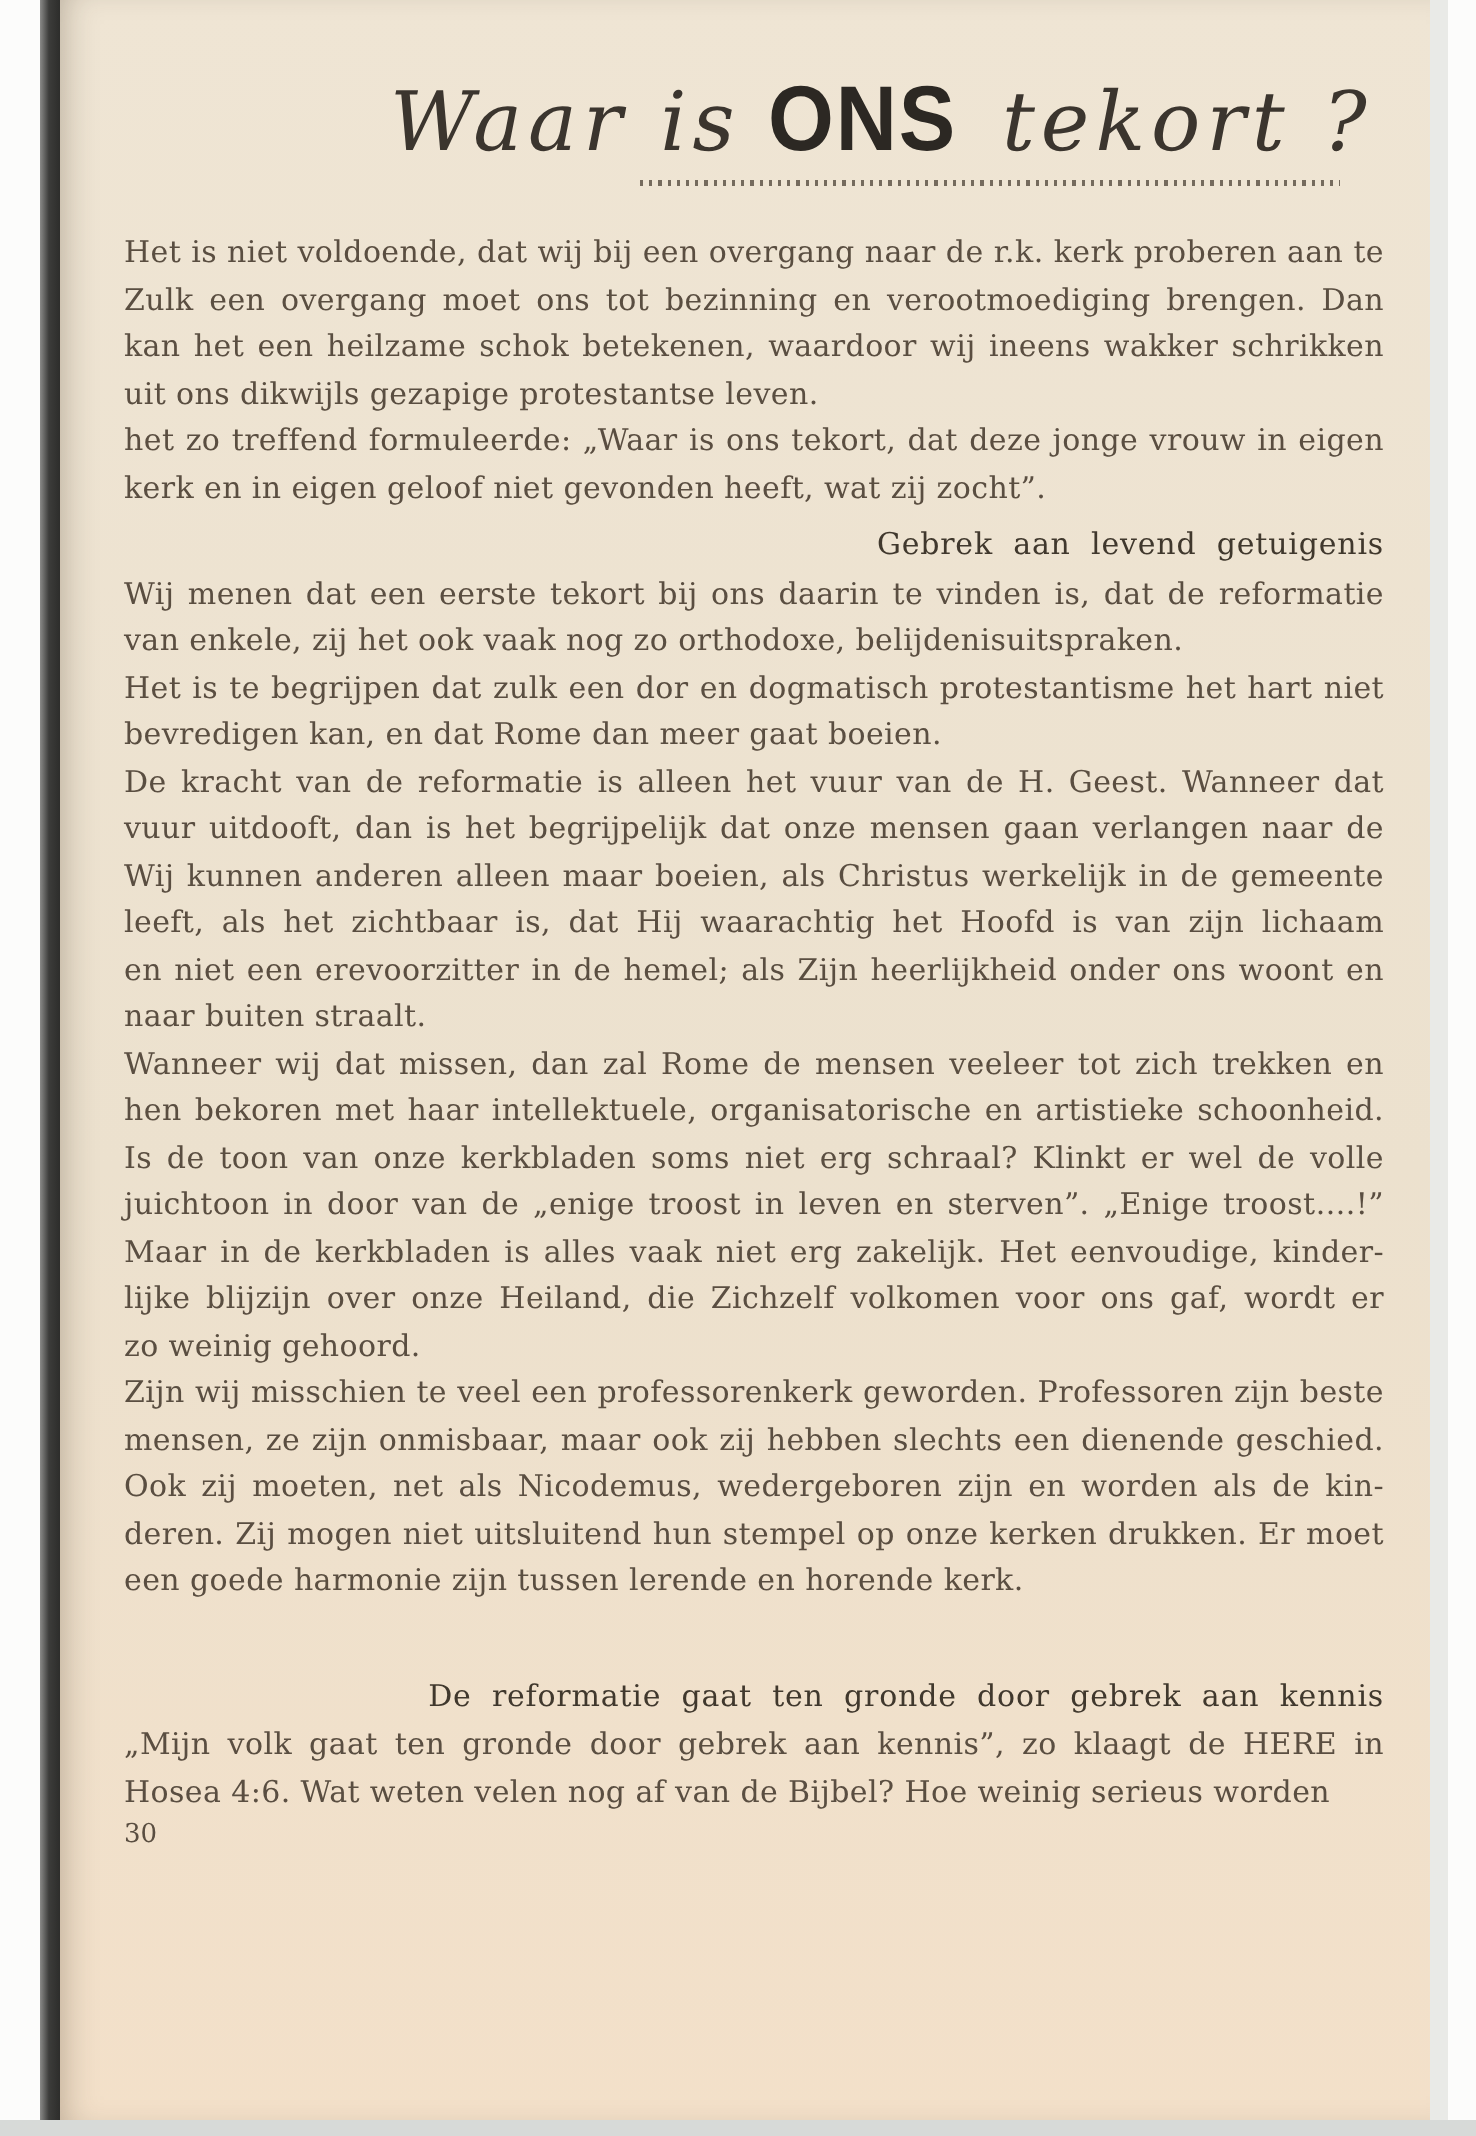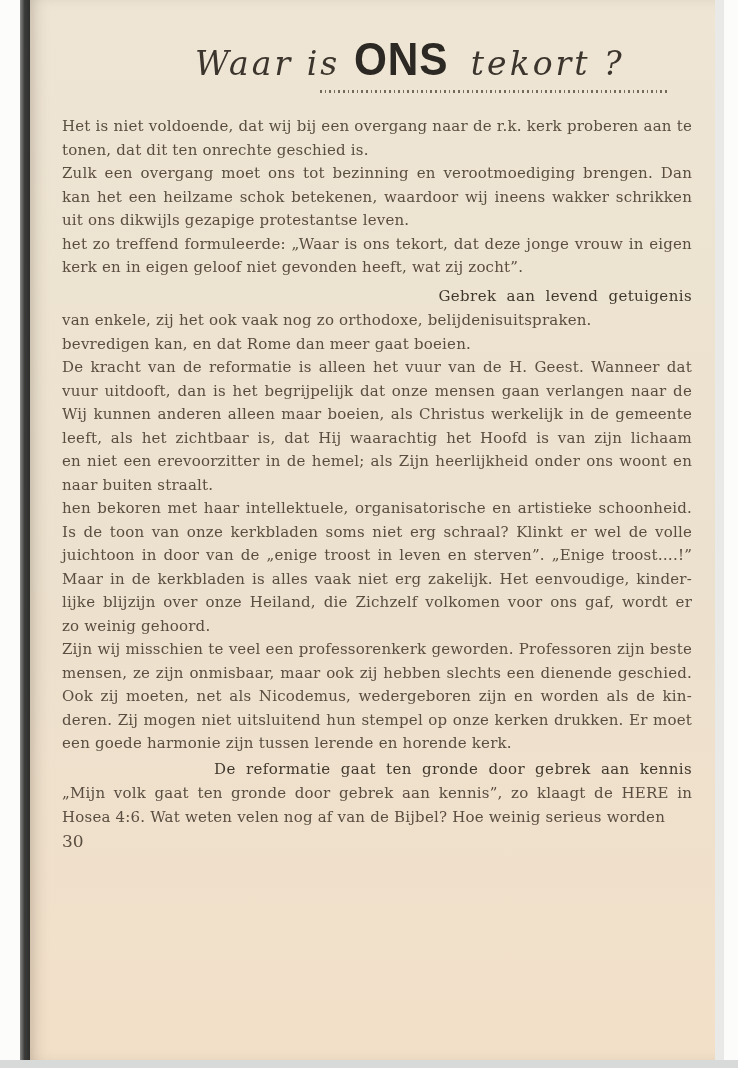--- a/index.html
+++ b/index.html
@@ -35,21 +35,21 @@
   }
   .title-row {
     margin-top: 32px;
     margin-left: 133px;
     display: flex; align-items: baseline; gap: 14px;
     white-space: nowrap;
   }
   .title-script {
     font-family: "DejaVu Serif", serif;
     font-style: italic;
-    font-size: 33px;
+    font-size: 41px;
     letter-spacing: 3px;
     color: #3b352e;
   }
   .title-ons {
     font-family: "Liberation Sans", sans-serif;
     font-weight: 700;
     font-size: 46px;
     letter-spacing: 1px;
     color: #2c2823;
     display: inline-block;
@@ -77,24 +77,24 @@
   }
   .line.last { text-align-last: left; }
   .heading {
     font-weight: 400;
     color: #40382d;
     text-align: right;
     word-spacing: 5px;
     letter-spacing: 0.4px;
     margin: 5px 0 1px 0;
   }
-  .heading.gap { margin-top: 2px; }
+  .heading.gap { margin-top: 34px; }
   .page-number {
     margin-top: 2px;
-    font-size: 17px;
+    font-size: 13px;
     color: #5a4e41;
   }
 </style>
 </head>
 <body>
 
 <div class="right-strip"></div>
 <div class="bottom-strip"></div>
 <div class="spine"></div>
 
@@ -104,35 +104,37 @@
     <div class="title-row">
       <span class="title-script">Waar is</span>
       <span class="title-ons">ONS</span>
       <span class="title-script">tekort ?</span>
     </div>
 
     <div class="rule-dotted"></div>
 
     <div class="body-text">
         <div class="line">Het is niet voldoende, dat wij bij een overgang naar de r.k. kerk proberen aan te</div>
-        <div class="line last">tonen, dat dit ten onrechte geschied is.</div>
         <div class="line">Zulk een overgang moet ons tot bezinning en verootmoediging brengen. Dan</div>
         <div class="line">kan het een heilzame schok betekenen, waardoor wij ineens wakker schrikken</div>
         <div class="line last">uit ons dikwijls gezapige protestantse leven.</div>
         <div class="line">het zo treffend formuleerde: „Waar is ons tekort, dat deze jonge vrouw in eigen</div>
         <div class="line last">kerk en in eigen geloof niet gevonden heeft, wat zij zocht”.</div>
         <div class="heading">Gebrek aan levend getuigenis</div>
+        <div class="line">Wij menen dat een eerste tekort bij ons daarin te vinden is, dat de reformatie</div>
         <div class="line last">van enkele, zij het ook vaak nog zo orthodoxe, belijdenisuitspraken.</div>
+        <div class="line">Het is te begrijpen dat zulk een dor en dogmatisch protestantisme het hart niet</div>
         <div class="line last">bevredigen kan, en dat Rome dan meer gaat boeien.</div>
         <div class="line">De kracht van de reformatie is alleen het vuur van de H. Geest. Wanneer dat</div>
         <div class="line">vuur uitdooft, dan is het begrijpelijk dat onze mensen gaan verlangen naar de</div>
         <div class="line">Wij kunnen anderen alleen maar boeien, als Christus werkelijk in de gemeente</div>
         <div class="line">leeft, als het zichtbaar is, dat Hij waarachtig het Hoofd is van zijn lichaam</div>
         <div class="line">en niet een erevoorzitter in de hemel; als Zijn heerlijkheid onder ons woont en</div>
         <div class="line last">naar buiten straalt.</div>
+        <div class="line">Wanneer wij dat missen, dan zal Rome de mensen veeleer tot zich trekken en</div>
         <div class="line">hen bekoren met haar intellektuele, organisatorische en artistieke schoonheid.</div>
         <div class="line">Is de toon van onze kerkbladen soms niet erg schraal? Klinkt er wel de volle</div>
         <div class="line">juichtoon in door van de „enige troost in leven en sterven”. „Enige troost….!”</div>
         <div class="line">Maar in de kerkbladen is alles vaak niet erg zakelijk. Het eenvoudige, kinder-</div>
         <div class="line">lijke blijzijn over onze Heiland, die Zichzelf volkomen voor ons gaf, wordt er</div>
         <div class="line last">zo weinig gehoord.</div>
         <div class="line">Zijn wij misschien te veel een professorenkerk geworden. Professoren zijn beste</div>
         <div class="line">mensen, ze zijn onmisbaar, maar ook zij hebben slechts een dienende geschied.</div>
         <div class="line">Ook zij moeten, net als Nicodemus, wedergeboren zijn en worden als de kin-</div>
         <div class="line">deren. Zij mogen niet uitsluitend hun stempel op onze kerken drukken. Er moet</div>

